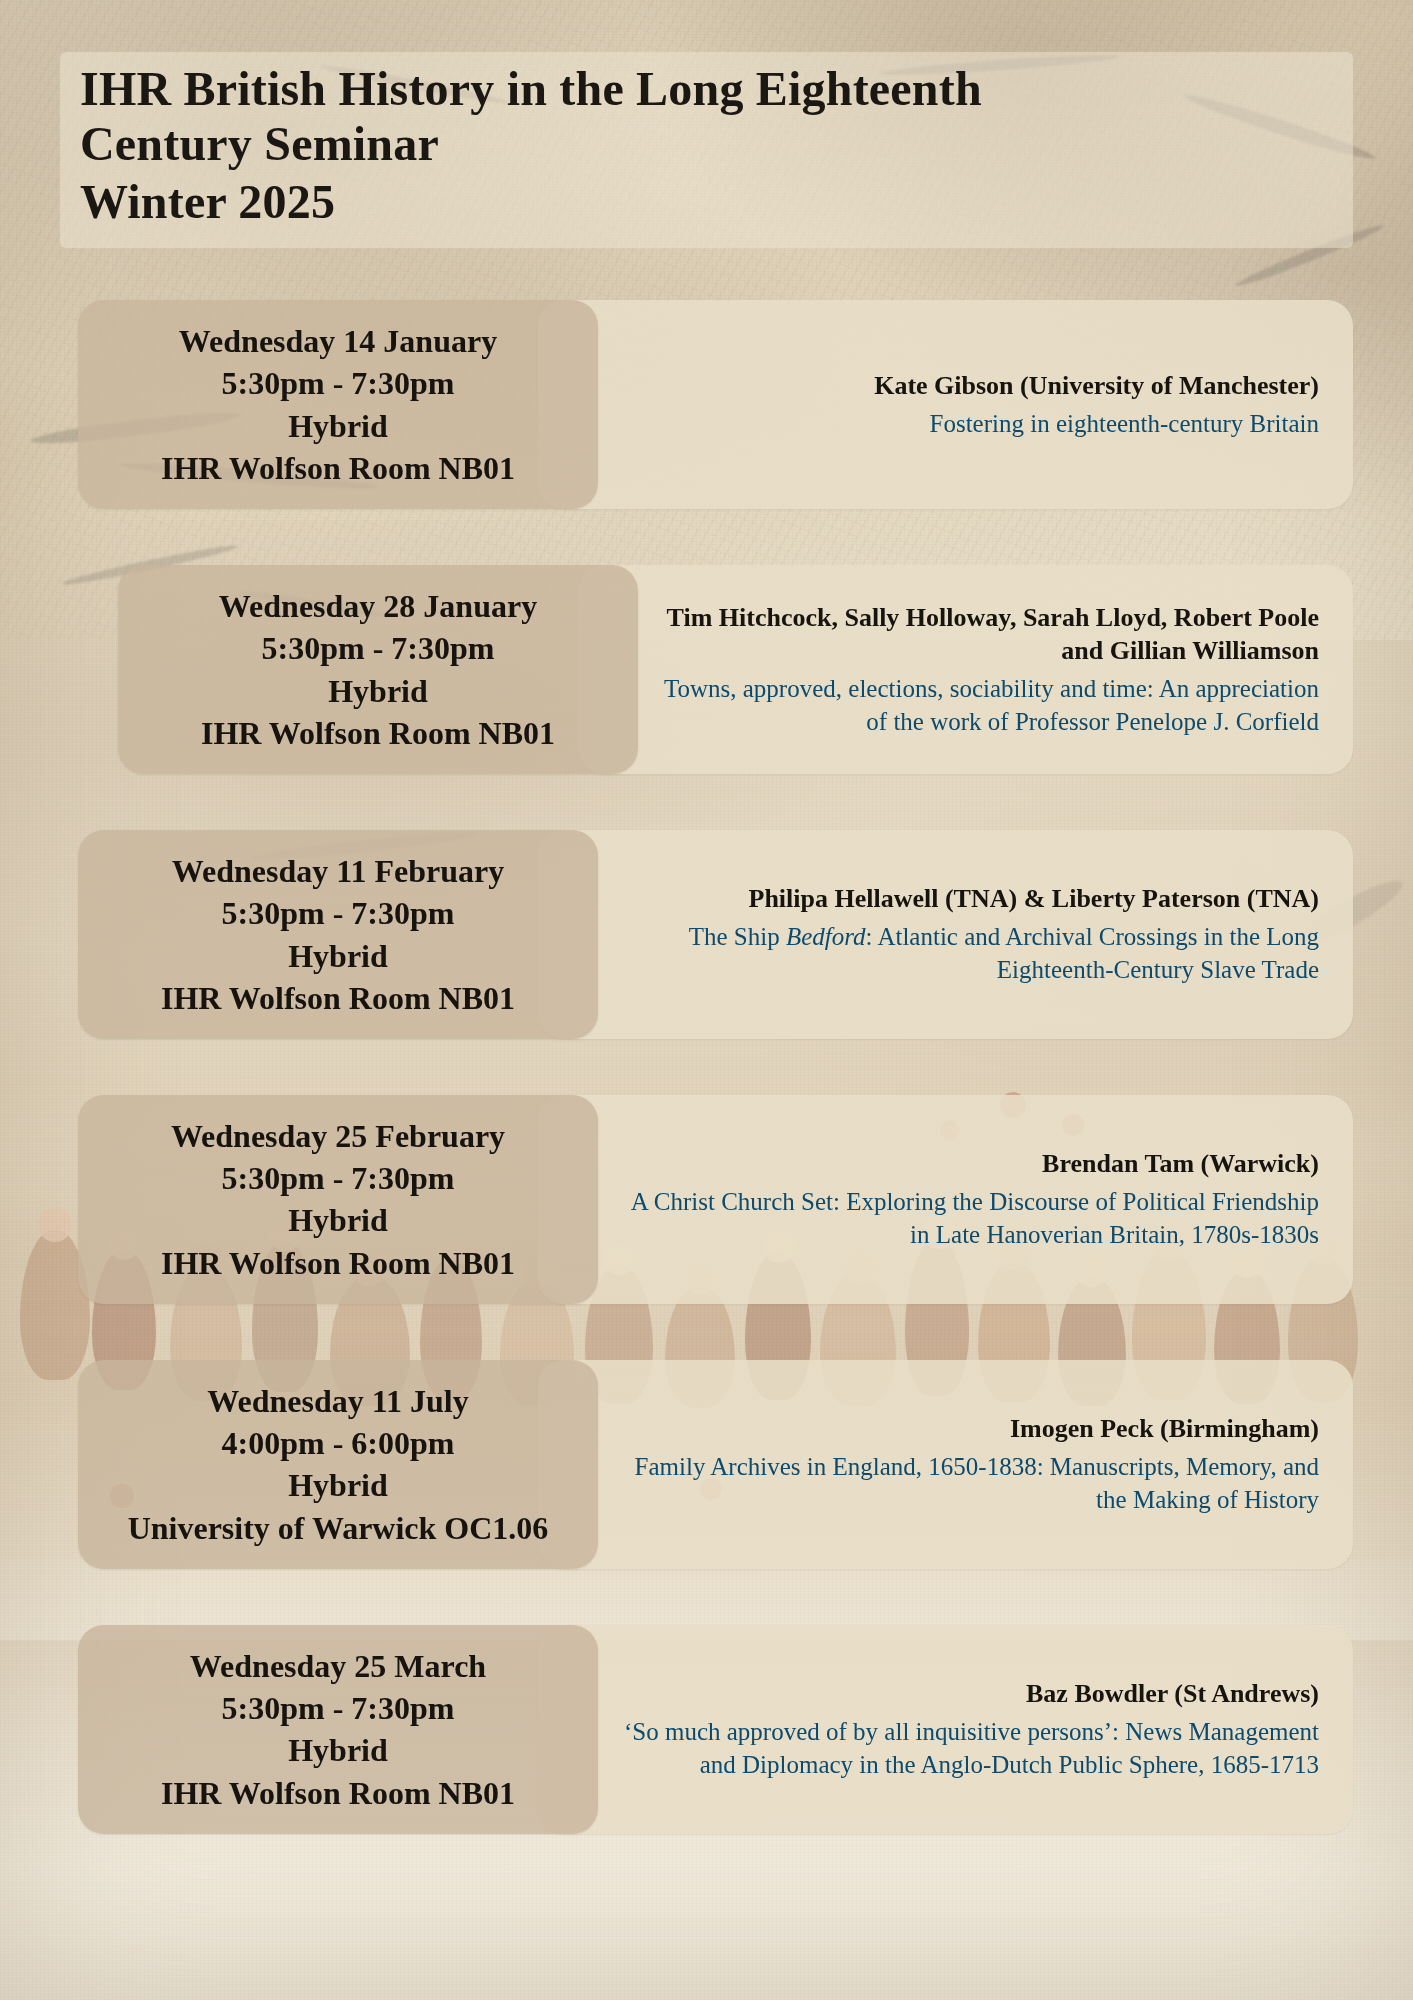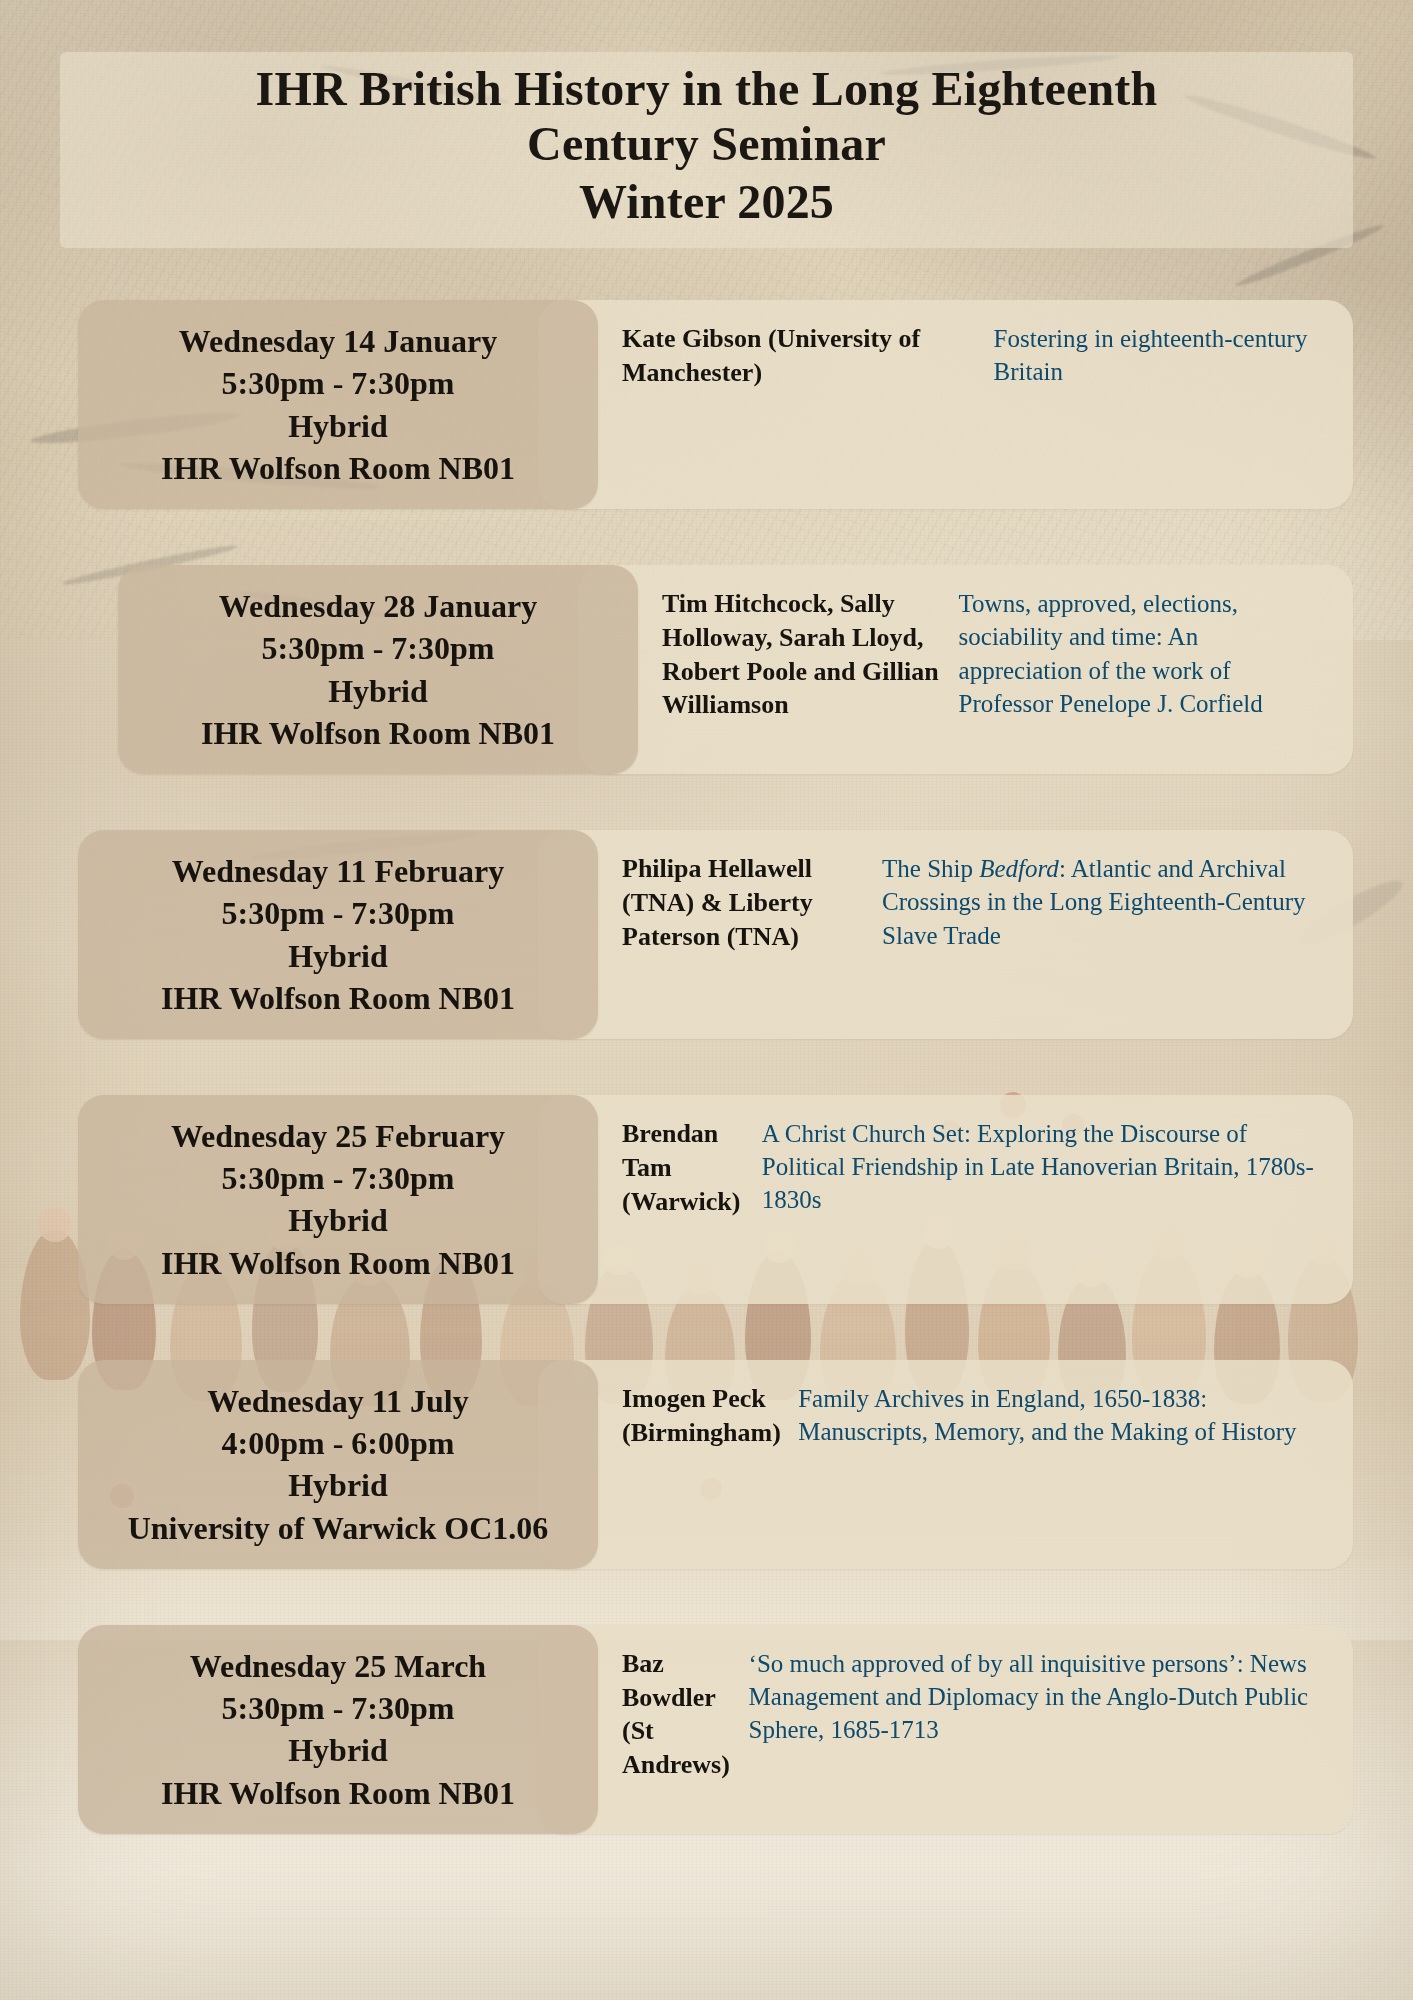--- a/index.html
+++ b/index.html
@@ -124,21 +124,21 @@
   
   .content {
     position: relative;
     z-index: 5;
     width: 1413px;
     padding: 0;
   }
 
   .title-block {
     margin: 52px 60px 0 60px;
-    text-align: center;
+    text-align: left;
     background: rgba(236,227,208,0.55);
     border-radius: 6px;
     padding: 10px 20px 18px 20px;
   }
   .title-line {
     font-family: "Liberation Serif", serif;
     font-weight: bold;
     color: #1b1713;
     font-size: 48px;
     line-height: 1.14;
@@ -178,23 +178,23 @@
   }
 
   .what {
     flex: 1;
     margin-left: -60px;
     margin-right: 60px;
     background: rgba(232,222,199,0.88);
     border-radius: 26px;
     padding: 22px 34px 22px 84px;
     display: flex;
-    flex-direction: row;
+    flex-direction: column;
     justify-content: center;
-    text-align: left;
+    text-align: right;
     z-index: 1;
     box-shadow: 0 1px 2px rgba(90,70,45,0.08);
   }
   .speaker {
     font-weight: bold;
     color: #17130f;
     font-size: 26px;
     line-height: 1.3;
     margin-bottom: 4px;
   }

